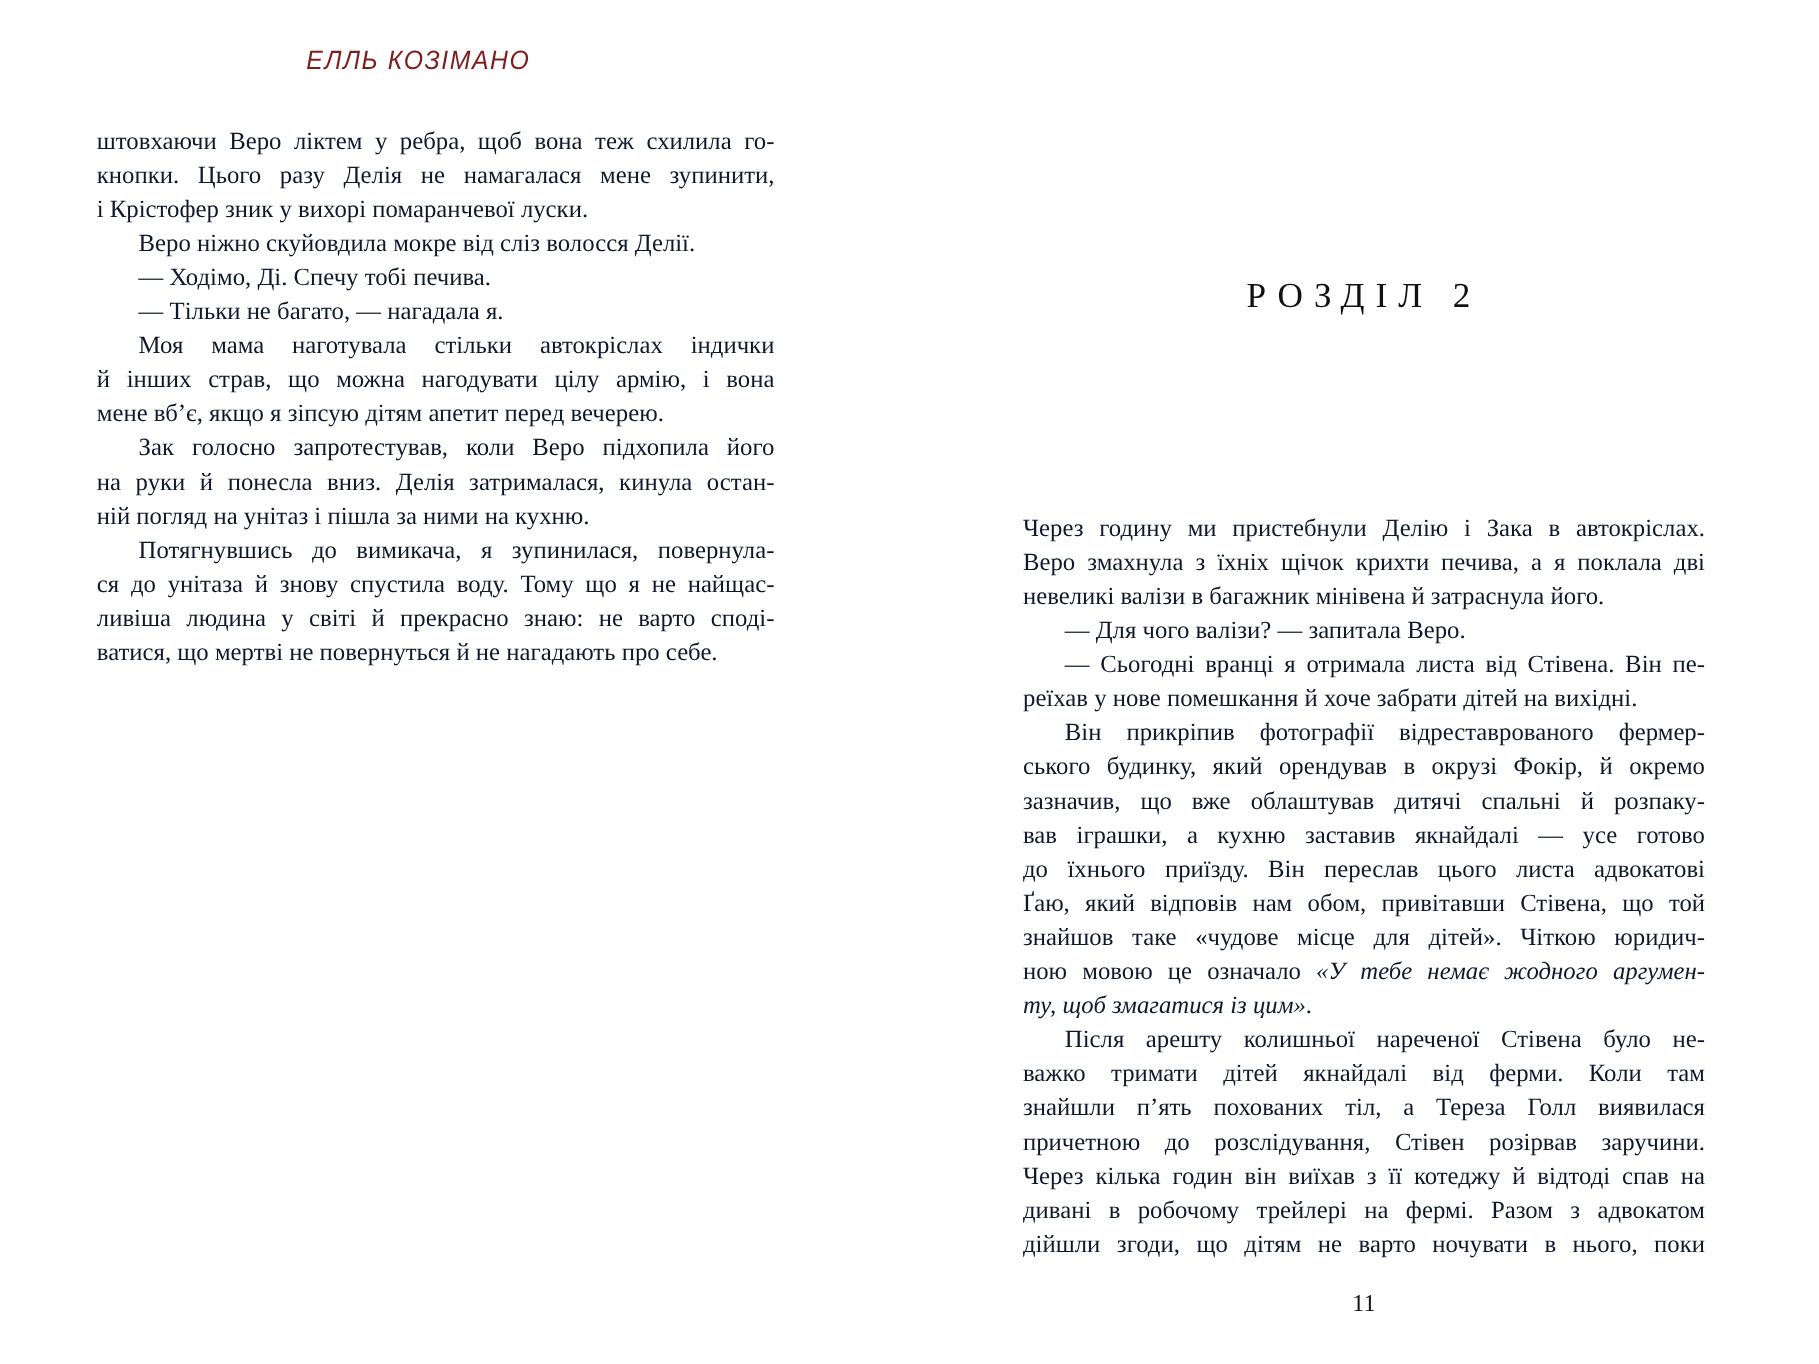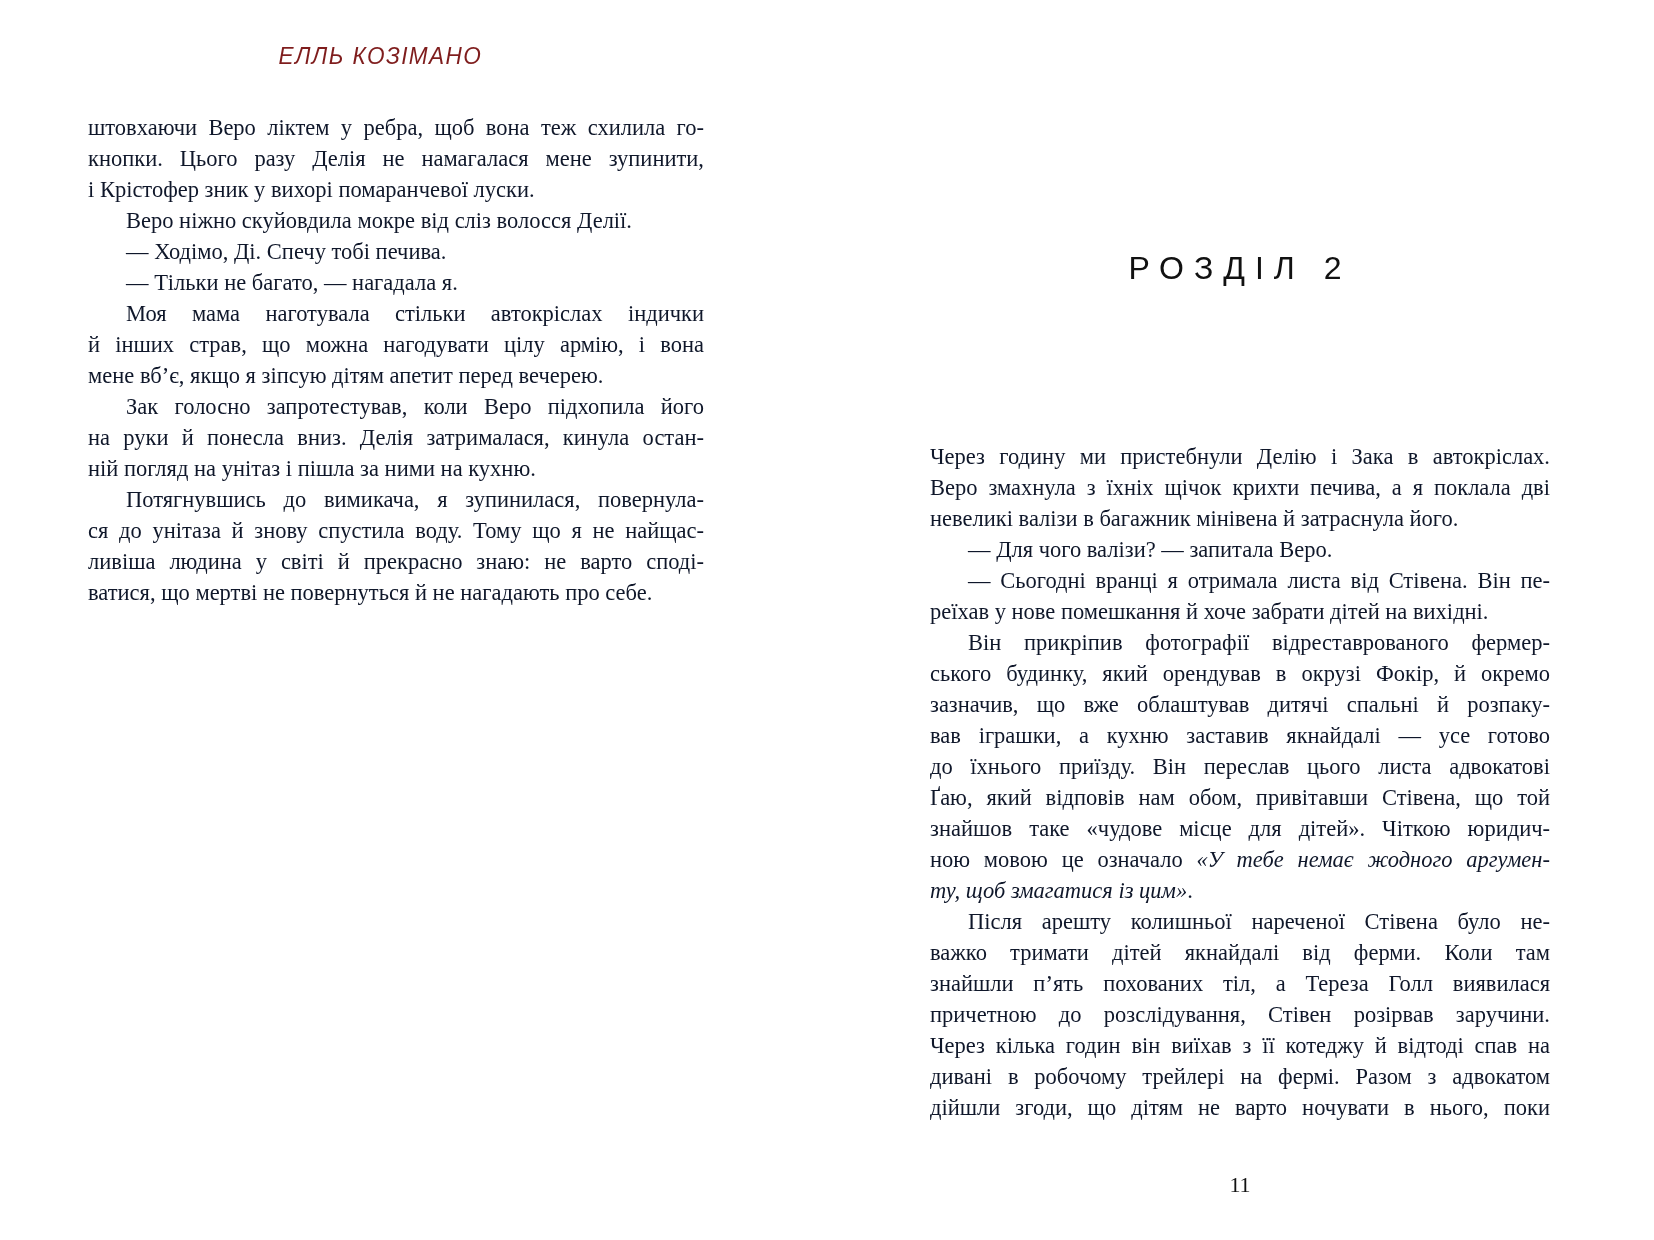--- a/index.html
+++ b/index.html
@@ -36,38 +36,38 @@
     transform: scaleX(0.94);
     transform-origin: center;
   }
   
   .chapter-heading {
     position: absolute;
     left: 930px;
     top: 248px;
     width: 620px;
     text-align: center;
-    font-family: Liberation Sans, sans-serif;
+    font-family: Liberation Serif, serif;
     font-size: 32px;
     line-height: 40px;
     letter-spacing: 10px;
     color: #111111;
   }
   
   .text-column {
     position: absolute;
   }
   .left-text {
     left: 88px;
     top: 112px;
     width: 616px;
   }
   .right-text {
     left: 930px;
-    top: 441px;
+    top: 464px;
     width: 620px;
   }
   .line {
     font-size: 22.5px;
     line-height: 31px;
     height: 31px;
     text-align: justify;
     text-align-last: justify;
     text-justify: inter-word;
     color: #0f172a;

